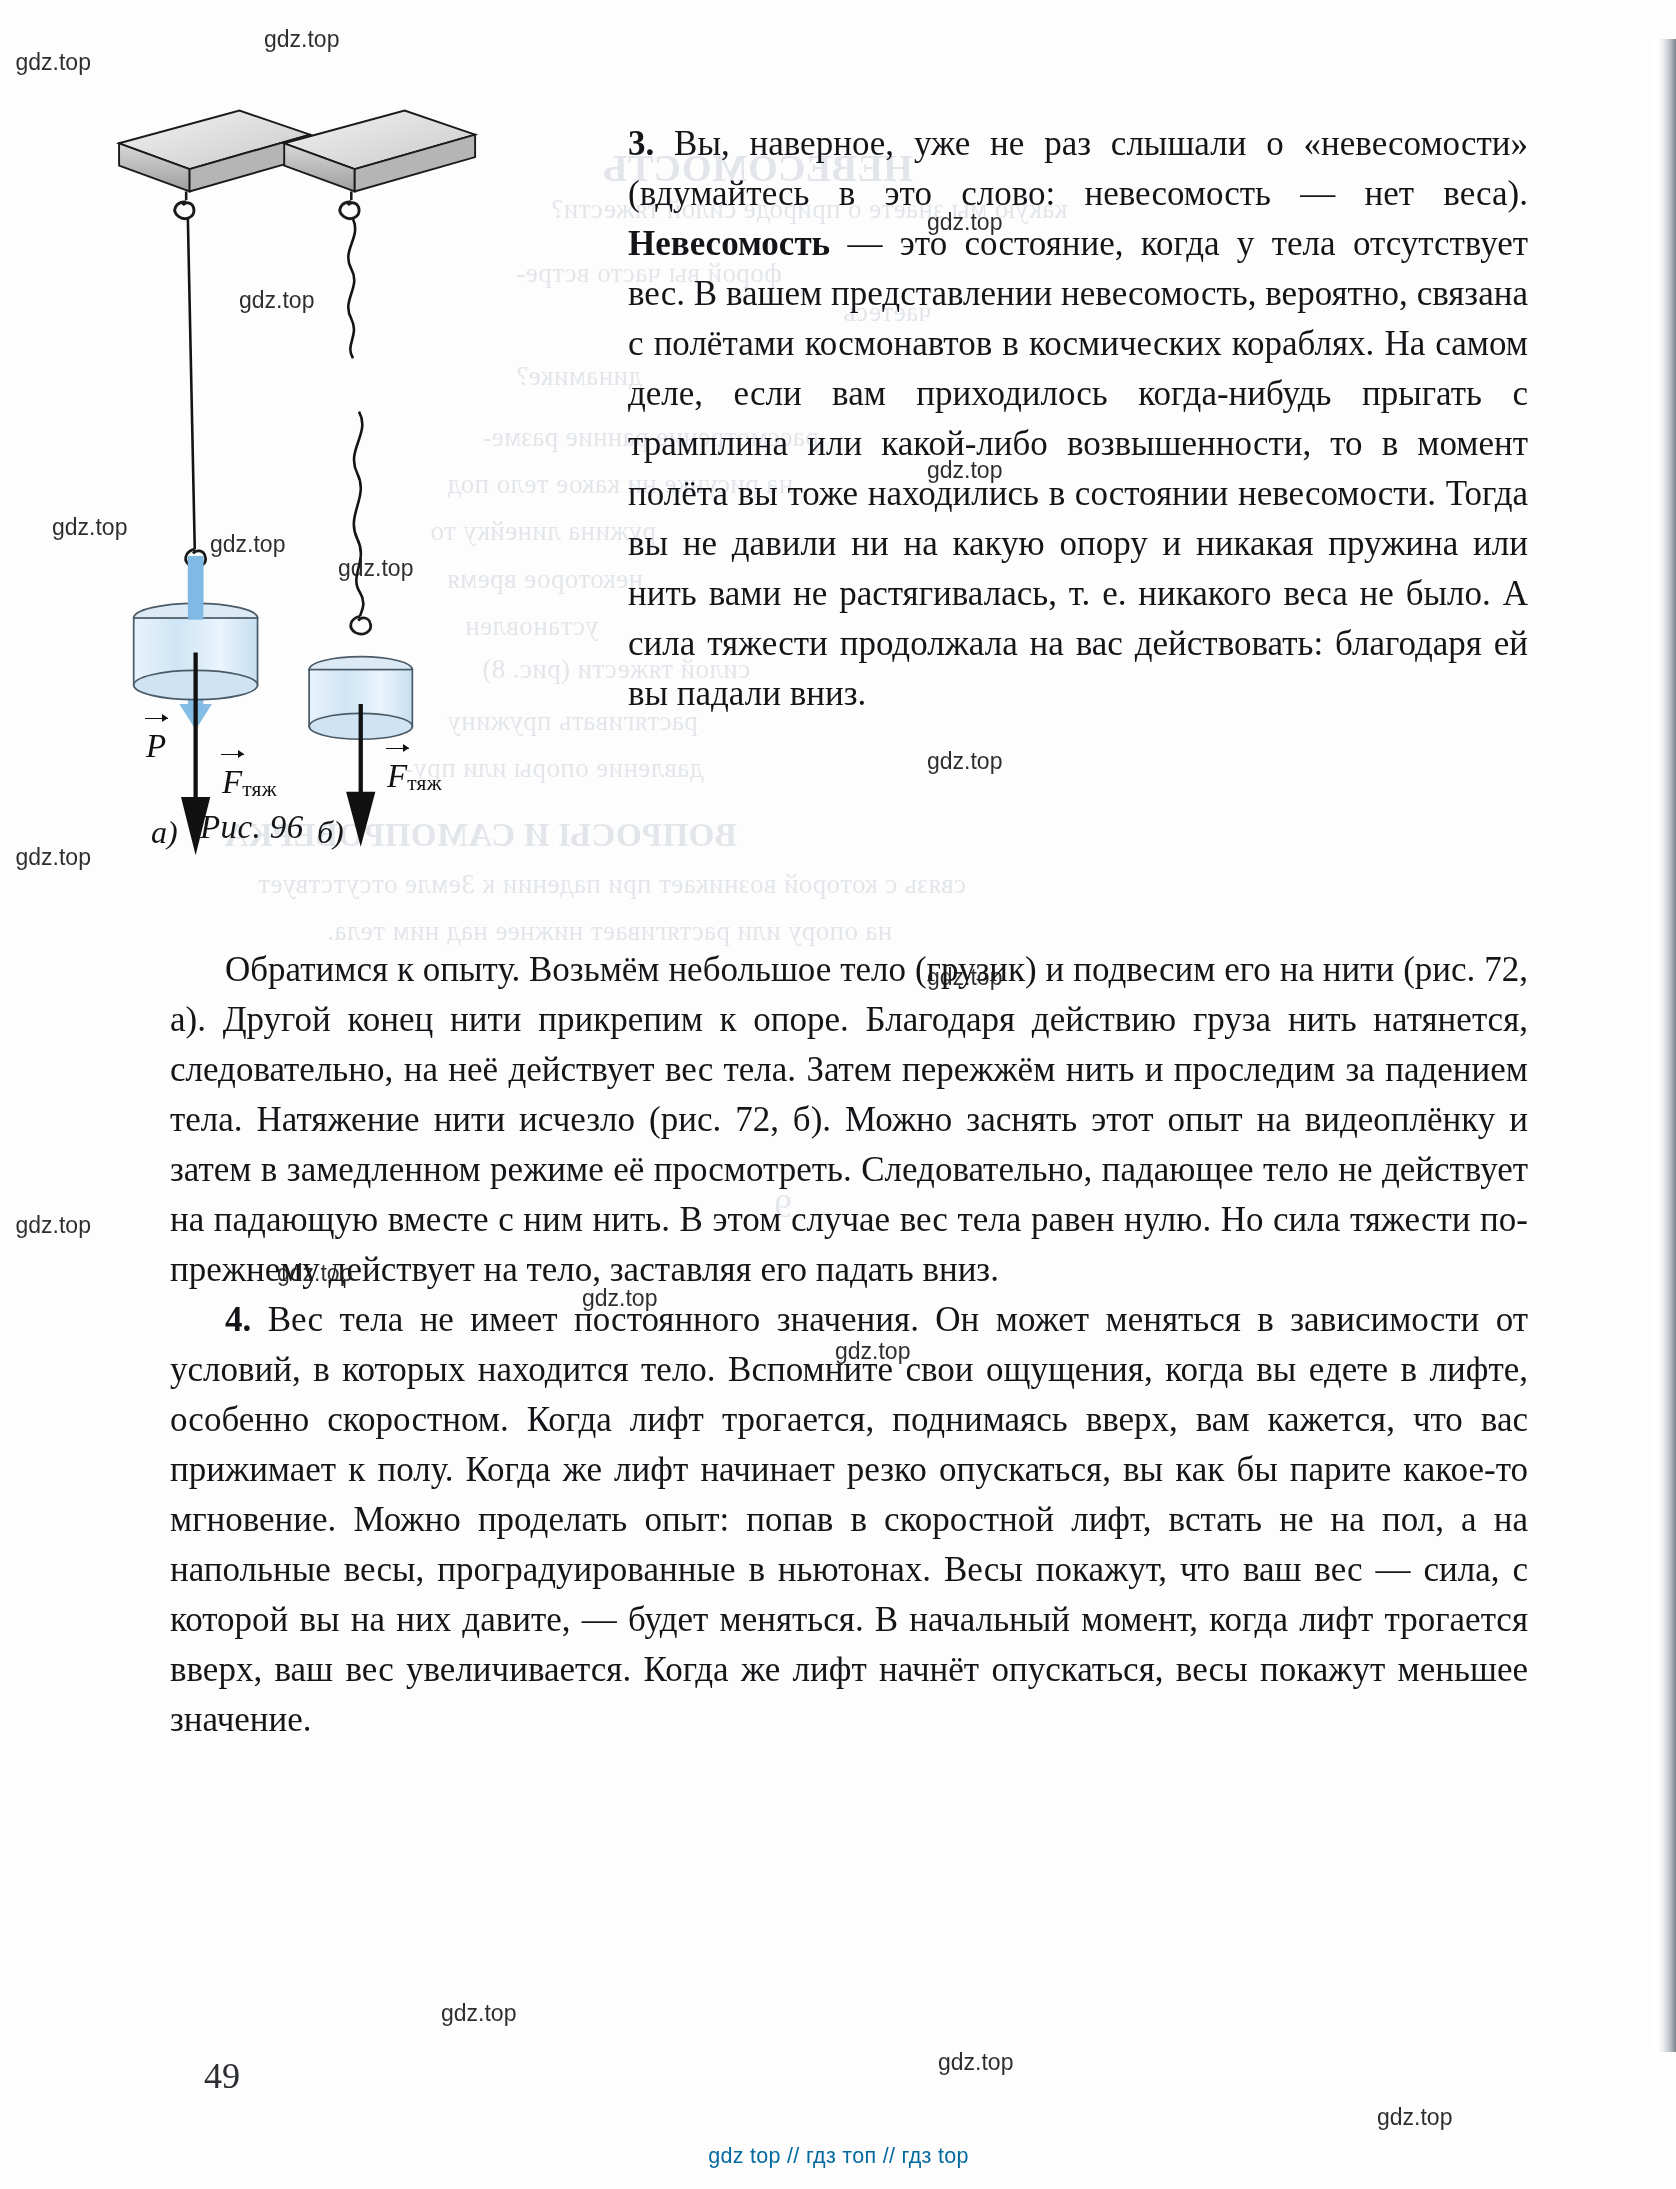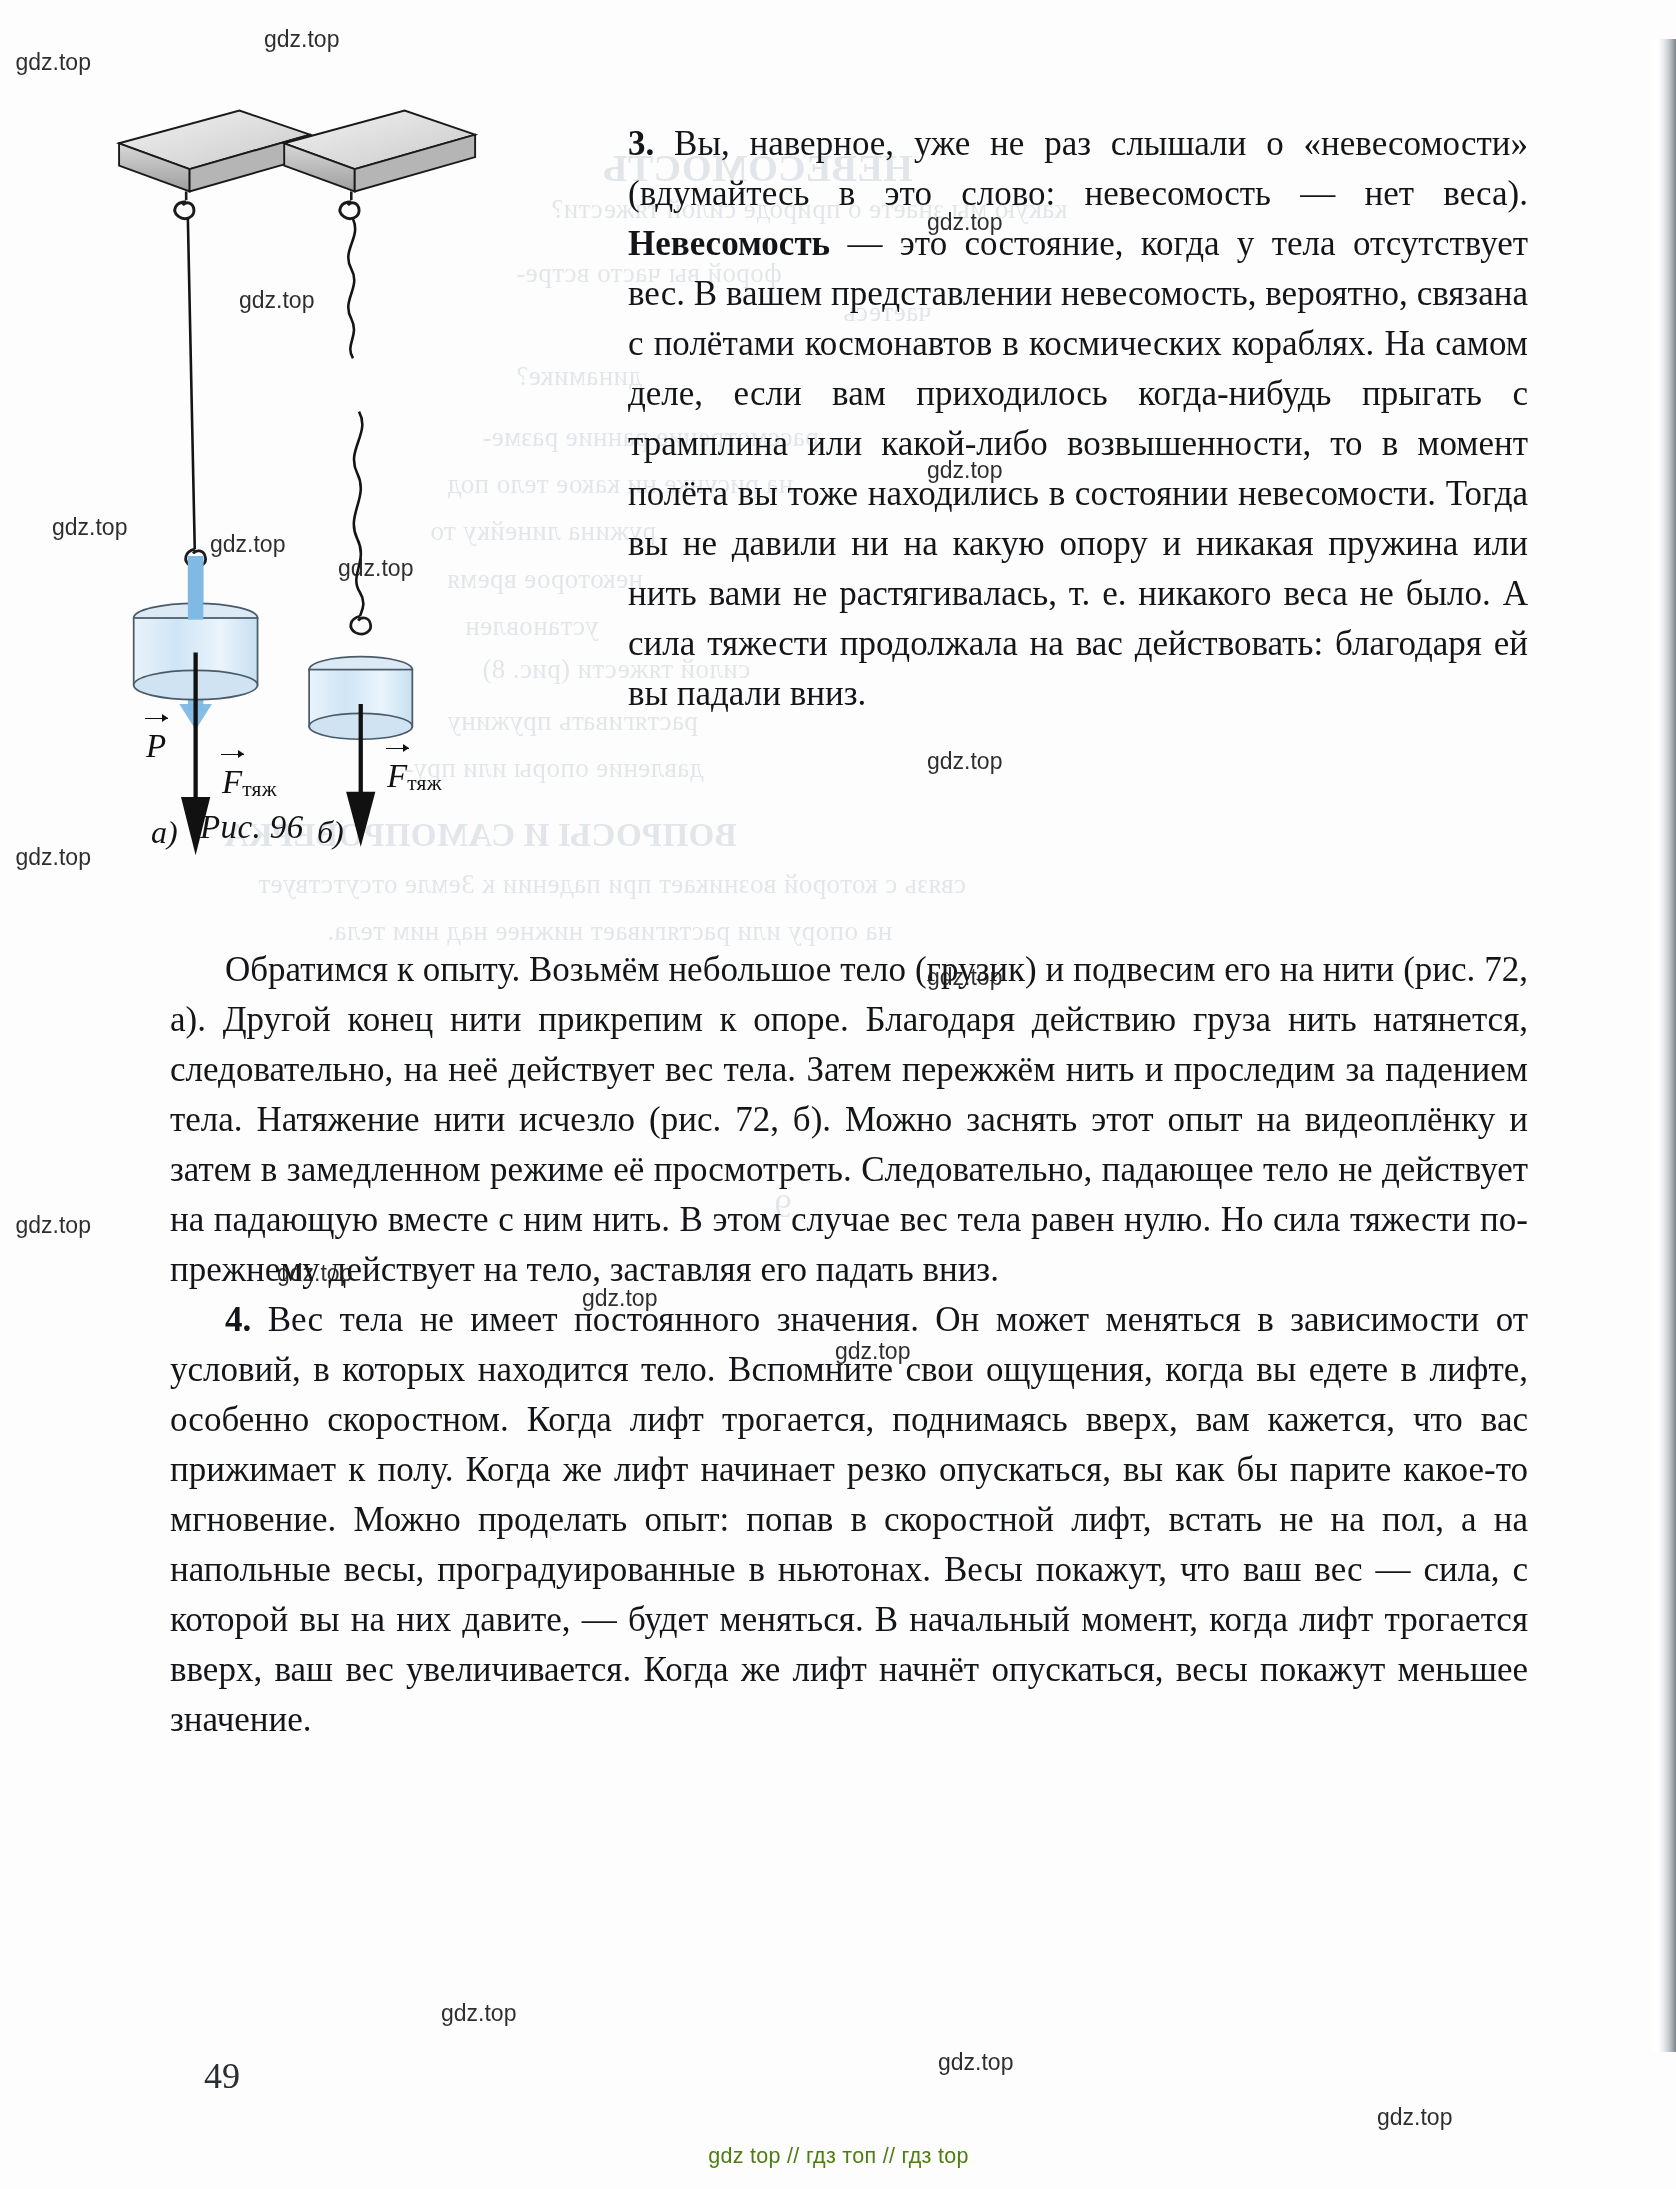--- a/index.html
+++ b/index.html
@@ -143,21 +143,21 @@
   #pagenum{
     position:absolute;left:204px;top:2055px;
     font-family:"Liberation Serif",serif;
     font-size:36px;color:#2a2d31;
   }
   #footer{
     position:absolute;left:0;top:2144px;width:1677px;
     text-align:center;
     font-family:"Liberation Sans",sans-serif;
     font-size:21.5px;
-    color:#4d7c0f;
+    color:#0369a1;
     letter-spacing:0.3px;
   }
 </style>
 </head>
 <body>
 
 <div id="page">
 
   <div id="ghostlayer">
       <div class="ghost" style="left: 602px; top: 146px; font-size: 38px; font-weight: bold;">НЕВЕСОМОСТЬ</div>

